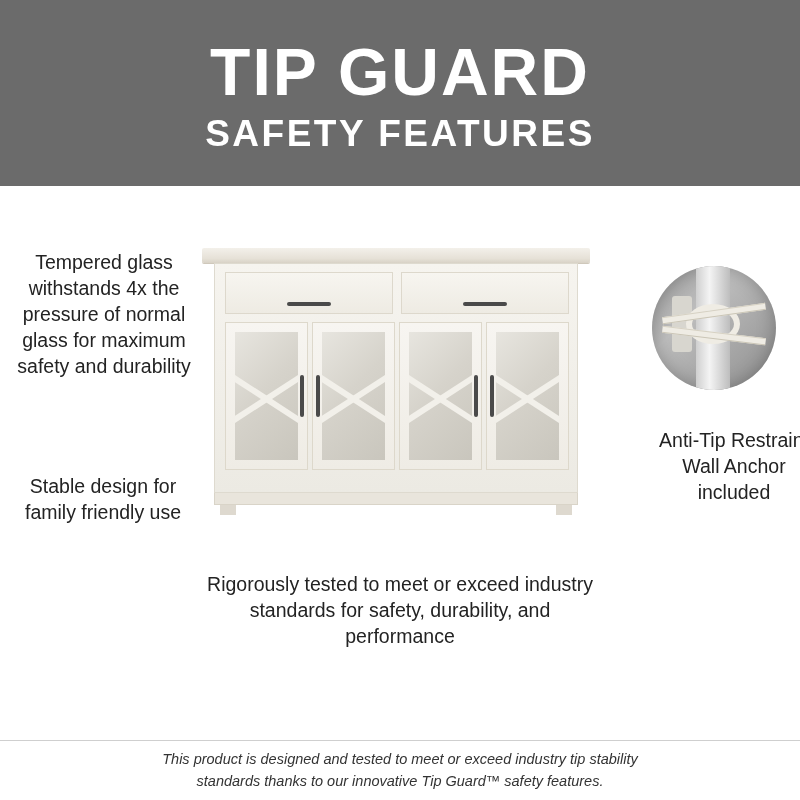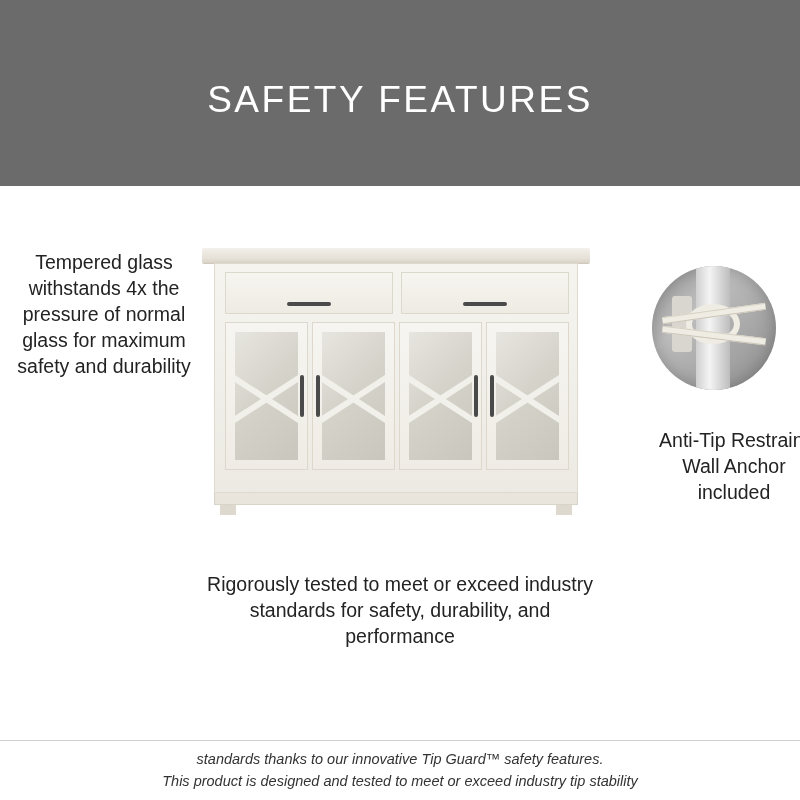--- a/index.html
+++ b/index.html
@@ -29,21 +29,21 @@
     color: #ffffff;
     font-size: 66px;
     font-weight: bold;
     letter-spacing: 2px;
     line-height: 1.02;
     text-align: center;
   }
   .header-subtitle {
     color: #ffffff;
     font-size: 37px;
-    font-weight: 400;
+    font-weight: 700;
     letter-spacing: 2.5px;
     text-align: center;
     margin-top: 6px;
   }
 
   
   .body-area {
     position: relative;
     width: 652px;
     height: 554px;
@@ -177,27 +177,29 @@
     font-size: 14.5px;
     color: #333333;
     text-align: center;
     line-height: 1.45;
   }
 </style>
 </head>
 <body>
 
 <div class="header">
+  <div class="header-title">TIP GUARD</div>
   <div class="header-subtitle">SAFETY FEATURES</div>
 </div>
 
 <div class="body-area">
 
   <div class="caption" id="cap-glass">Tempered glass withstands 4x the pressure of normal glass for maximum safety and durability</div>
 
+  <div class="caption" id="cap-stable">Stable design for family friendly use</div>
 
   <div class="caption" id="cap-anchor">Anti-Tip Restraint Wall Anchor included</div>
 
   <div class="caption" id="cap-tested">Rigorously tested to meet or exceed industry standards for safety, durability, and performance</div>
 
   <div class="cabinet-wrap">
     <div class="cab-top"></div>
     <div class="cab-body">
       <div class="drawer left">
         <div class="handle"></div>
@@ -233,15 +235,15 @@
     <div class="post"></div>
     <div class="bracket"></div>
     <div class="loop"></div>
     <div class="strap s1"></div>
     <div class="strap s2"></div>
   </div>
 
 </div>
 
 <div class="footer">
+  <div class="footer-line">This product is designed and tested to meet or exceed industry tip stability</div>
   <div class="footer-line">standards thanks to our innovative Tip Guard™ safety features.</div>
-  <div class="footer-line">This product is designed and tested to meet or exceed industry tip stability</div>
 </div>
 
 </body></html>

